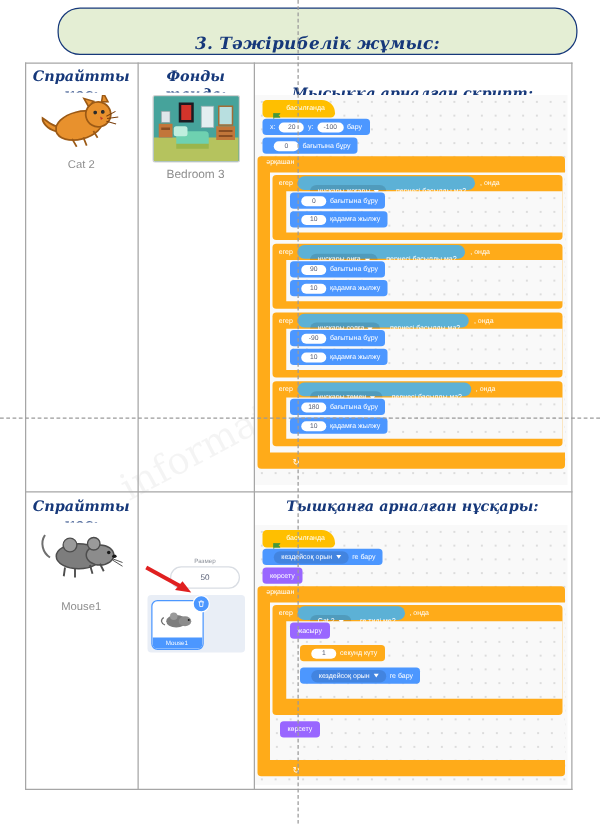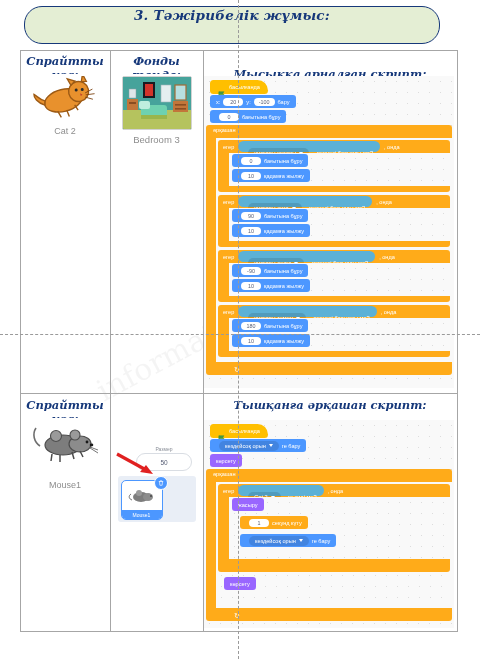--- a/index.html
+++ b/index.html
@@ -5,23 +5,23 @@
   html,body{margin:0;padding:0;}
   body{
     width:480px;height:659px;background:#ffffff;overflow:hidden;
     font-family:"Liberation Sans",sans-serif;position:relative;
   }
   
   .vguide{position:absolute;top:0;bottom:0;width:0;border-left:1px dashed #9a9a9a;left:238px;z-index:40;}
   .hguide{position:absolute;left:0;right:0;height:0;border-top:1px dashed #9a9a9a;top:334px;z-index:40;}
   
   .banner{
-    position:absolute;left:24px;top:6px;width:414px;height:36px;
+    position:absolute;left:46px;top:6px;width:414px;height:36px;
     background:#e4eed4;border:1.6px solid #16387a;border-radius:18px;
-    display:flex;align-items:flex-start;justify-content:center;z-index:30;
+    display:flex;align-items:flex-end;justify-content:center;z-index:30;
   }
   .banner-text{
     font-family:"DejaVu Serif",serif;font-style:italic;font-weight:bold;
     font-size:13.5px;color:#16387a;letter-spacing:.2px;white-space:nowrap;
   }
   
   .tbl{position:absolute;left:20px;top:50px;width:438px;height:582px;z-index:10;}
   .tbl .vline{position:absolute;top:0;bottom:0;width:1px;background:#a6a6a6;}
   .tbl .hline{position:absolute;left:0;right:0;height:1px;background:#a6a6a6;}
   .cell{position:absolute;overflow:hidden;}
@@ -286,21 +286,21 @@
           <span class="lbl">қадамға жылжу</span>
         </div>
       </div>
     </div>
   </div>
 
   <div class="cell" style="left:1px;top:348px;width:88px;height:20px;">
     <div class="colhead">Спрайтты қос:</div>
   </div>
   <div class="cell" style="left:184px;top:348px;width:252px;height:20px;">
-    <div class="colhead">Тышқанға әрқашан скрипт:</div>
+    <div class="colhead">Тышқанға арналған нұсқары:</div>
   </div>
 
   <div class="cell" style="left:1px;top:370px;width:88px;height:90px;">
     <div class="sprite-wrap">
       <svg width="70" height="46" viewBox="0 0 70 46">
         <path d="M6 8 C2 14 4 22 10 26" stroke="#6f6f6f" stroke-width="1.6" fill="none"></path>
         <ellipse cx="33" cy="25" rx="18" ry="10" fill="#7d7d7d" stroke="#4d4d4d" stroke-width="1.2"></ellipse>
         <ellipse cx="50" cy="24" rx="11" ry="8" fill="#8c8c8c" stroke="#4d4d4d" stroke-width="1.2"></ellipse>
         <circle cx="45" cy="15" r="5" fill="#9a9a9a" stroke="#4d4d4d" stroke-width="1.1"></circle>
         <circle cx="26" cy="16" r="5.5" fill="#9a9a9a" stroke="#4d4d4d" stroke-width="1.1"></circle>

